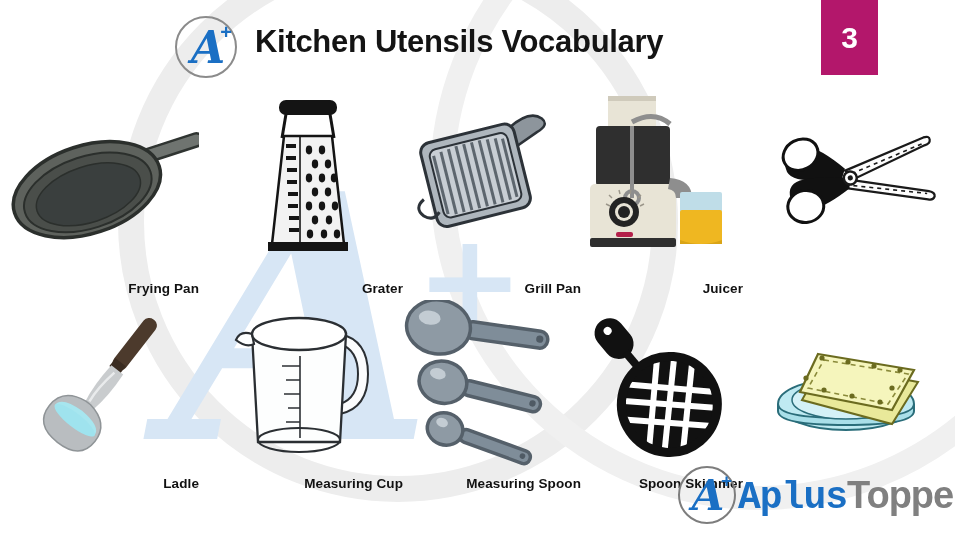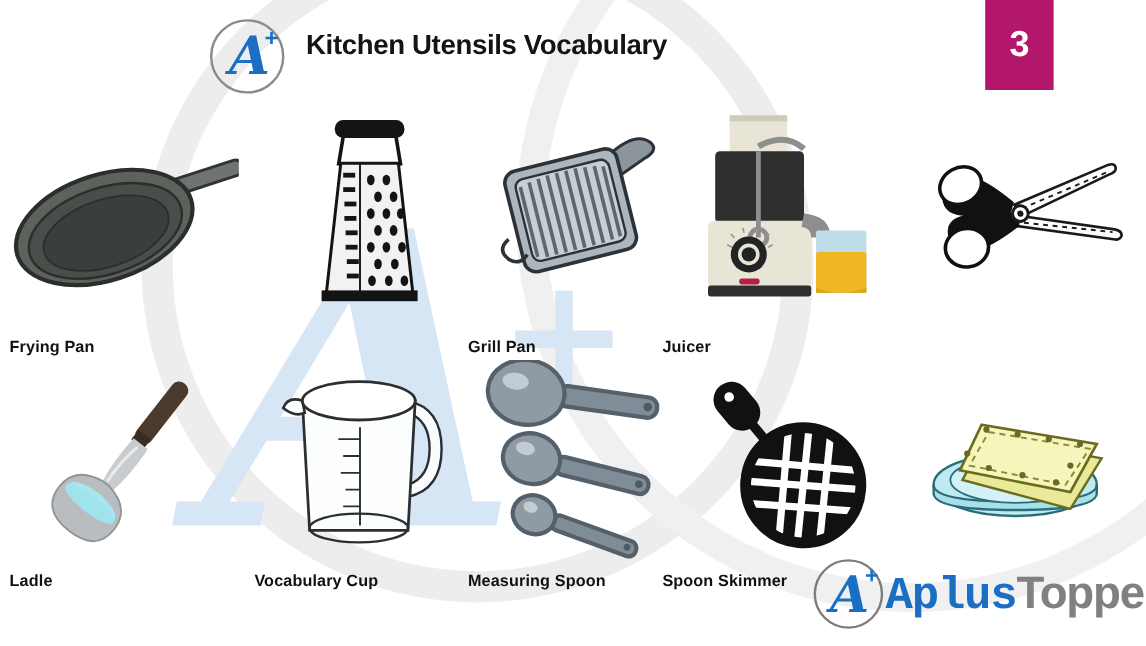--- a/index.html
+++ b/index.html
@@ -39,38 +39,38 @@
     position:absolute;left:8px;top:1px;width:46px;height:58px;
     font-family:"DejaVu Serif",serif;font-style:italic;font-weight:700;
     font-size:44px;line-height:58px;color:#1a6fc4;text-align:center;
   }
   .brand-mark .plus{
     position:absolute;right:3px;top:4px;
     font-size:20px;font-weight:700;color:#1a6fc4;line-height:1;
   }
   .slide-title{
     position:absolute;left:255px;top:24px;
-    font-size:23px;font-weight:700;color:#141414;
+    font-size:31px;font-weight:700;color:#141414;
     letter-spacing:-.3px;white-space:nowrap;
   }
   .page-badge{
     position:absolute;left:821px;top:0;width:57px;height:75px;
     background:#b3176b;color:#ffffff;
     font-size:30px;font-weight:700;
     display:flex;align-items:center;justify-content:center;
   }
 
   
   .grid{position:absolute;left:0;top:92px;width:955px;}
   .row{position:relative;height:208px;width:955px;}
   .cell{position:absolute;top:0;width:191px;height:208px;}
   .art{position:absolute;left:0;top:0;width:191px;height:168px;}
   .caption{
     position:absolute;left:0;bottom:4px;width:191px;
-    text-align:left;font-size:13.5px;font-weight:700;color:#111;
+    text-align:right;font-size:13.5px;font-weight:700;color:#111;
     letter-spacing:.1px;white-space:nowrap;
   }
   .cell.c0{left:8px}.cell.c1{left:212px}.cell.c2{left:390px}
   .cell.c3{left:552px}.cell.c4{left:760px}
   .row2 .caption{bottom:17px;}
 
   
   .footer-wm{position:absolute;left:672px;top:462px;width:283px;height:70px;}
   .fw-mark{
     position:absolute;left:6px;top:4px;width:58px;height:58px;
@@ -157,20 +157,21 @@
                 <ellipse cx="110" cy="114" rx="3.2" ry="4.4"></ellipse>
               <ellipse cx="123" cy="114" rx="3.2" ry="4.4"></ellipse>
               <ellipse cx="103" cy="128" rx="3.2" ry="4.4"></ellipse>
                 <ellipse cx="117" cy="128" rx="3.2" ry="4.4"></ellipse>
               <ellipse cx="98" cy="142" rx="3.2" ry="4.4"></ellipse>
                 <ellipse cx="112" cy="142" rx="3.2" ry="4.4"></ellipse>
               <ellipse cx="125" cy="142" rx="3.2" ry="4.4"></ellipse>
             </g>
           </svg>
         </div>
+        <div class="caption">Grater</div>
       </div>
 
       <div class="cell c2">
         <div class="art">
           <svg viewBox="0 0 191 168" width="191" height="168">
             <g transform="rotate(-14 95 84)">
               <path d="M128 44 q26 -14 36 -2 q6 8 -8 12 l-26 10 Z" fill="#8d959c" stroke="#2c3238" stroke-width="2.5"></path>
               <rect x="38" y="38" width="96" height="86" rx="10" fill="#aeb6bd" stroke="#2c3238" stroke-width="3"></rect>
               <rect x="46" y="46" width="80" height="70" rx="7" fill="#c8ced4" stroke="#2c3238" stroke-width="2"></rect>
               <g stroke="#5d666e" stroke-width="3">
@@ -276,21 +277,21 @@
             <path d="M88 56 L88 138" stroke="#2b2f33" stroke-width="1.6"></path>
             <g stroke="#2b2f33" stroke-width="1.5">
               <path d="M70 66 L88 66"></path>
                 <path d="M74 80 L88 80"></path>
                 <path d="M72 94 L88 94"></path>
               <path d="M76 108 L88 108"></path>
                 <path d="M74 122 L88 122"></path>
             </g>
           </svg>
         </div>
-        <div class="caption">Vocabulary Cup</div>
+        <div class="caption">Measuring Cup</div>
       </div>
 
       <div class="cell c2">
         <div class="art">
           <svg viewBox="0 0 191 168" width="191" height="168">
             <g stroke="#55606a" stroke-width="3.5" stroke-linejoin="round">
               <g transform="rotate(8 70 32)">
                 <rect x="74" y="20" width="84" height="17" rx="8" fill="#7f8d99"></rect>
                 <circle cx="150" cy="28" r="3.6" fill="#4f5a64" stroke="none"></circle>
                 <ellipse cx="48" cy="30" rx="32" ry="27" fill="#8e9aa4"></ellipse>

